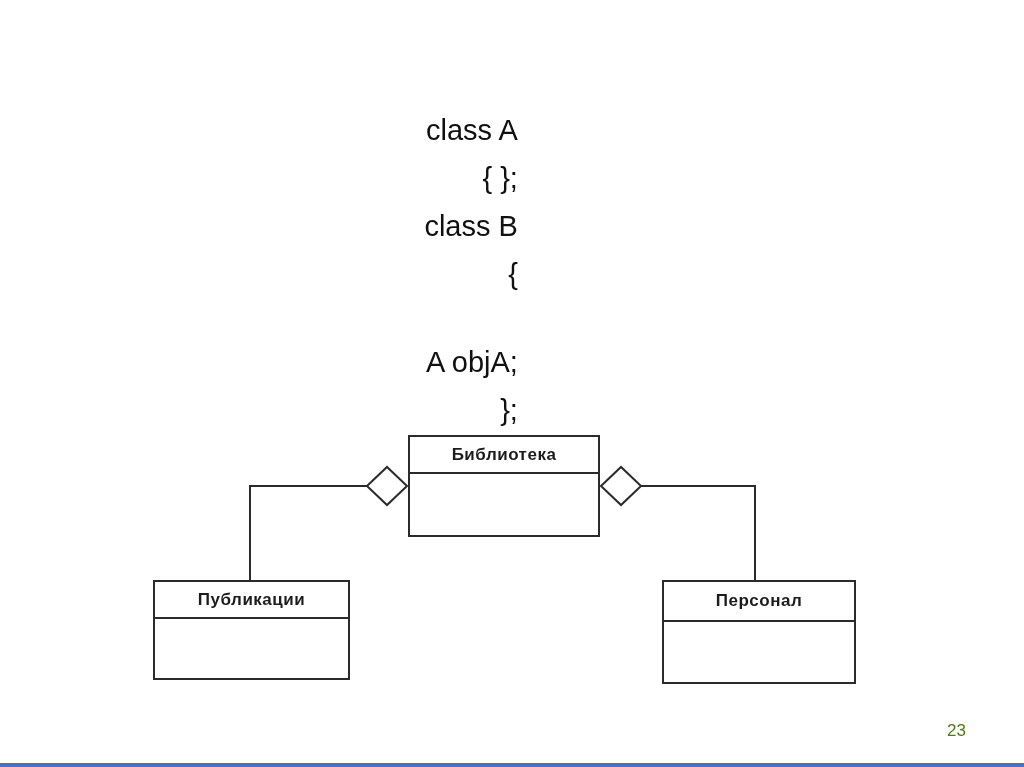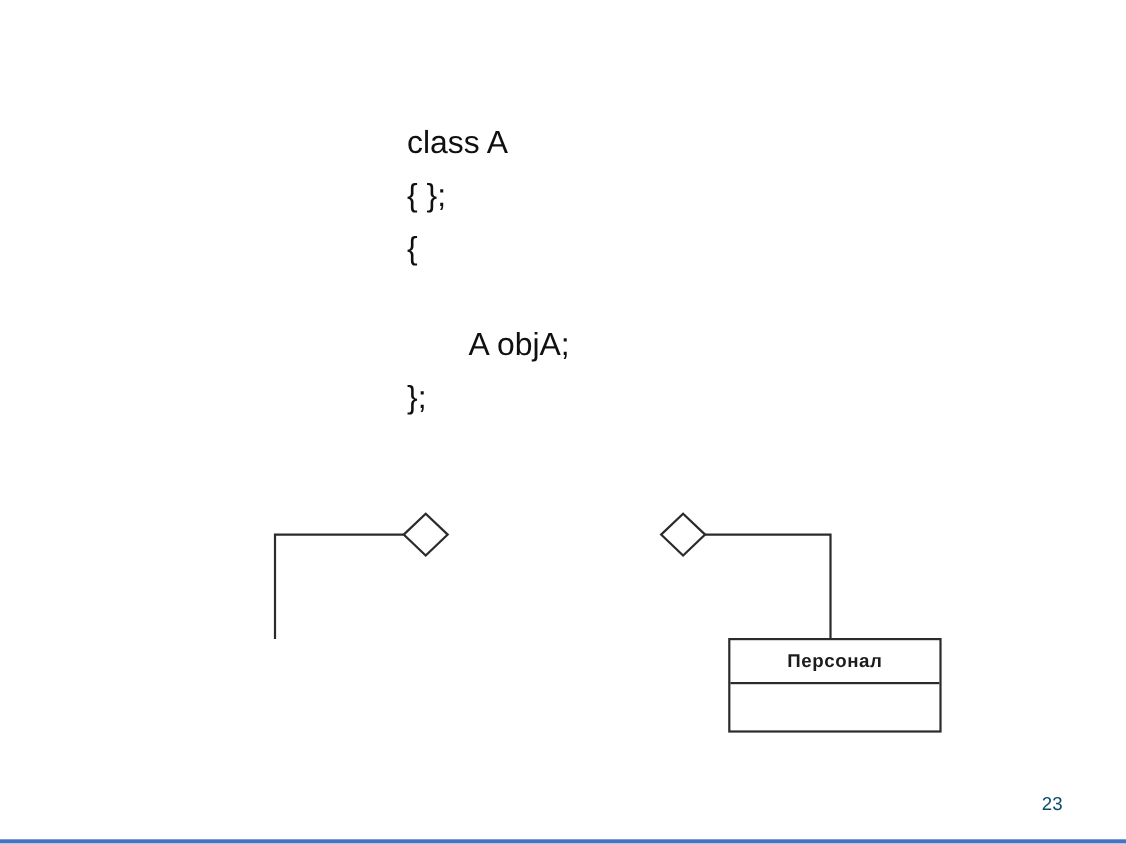--- a/index.html
+++ b/index.html
@@ -34,21 +34,21 @@
   
   .code-block {
     position: absolute;
     left: 370px;
     top: 106px;
     font-size: 29px;
     line-height: 48px;
     color: #101010;
     font-weight: 400;
   }
-  .code-line { white-space: pre; }
+  .code-line { white-space: pre; text-align: right; }
   .code-line.indented { padding-left: 56px; margin-top: 40px; }
 
   
   .uml-diagram { position: absolute; inset: 0; }
   .connector-layer { position: absolute; left: 0; top: 0; width: 1024px; height: 767px; }
   .uml-box {
     position: absolute;
     background: #ffffff;
     border: 2px solid #2b2b2b;
     box-sizing: border-box;
@@ -60,30 +60,30 @@
     border-bottom: 2px solid #2b2b2b;
     font-weight: 700;
     font-size: 17px;
     letter-spacing: 0.5px;
     color: #1c1c1c;
   }
   #box-library      { left: 408px; top: 435px; width: 192px; height: 102px; }
   #box-library .uml-box-title      { height: 35px; }
   #box-publications { left: 153px; top: 580px; width: 197px; height: 100px; }
   #box-publications .uml-box-title { height: 35px; }
-  #box-personnel    { left: 662px; top: 580px; width: 194px; height: 86px; text-align: center; }
+  #box-personnel    { left: 662px; top: 580px; width: 194px; height: 104px; text-align: center; }
   #box-personnel .uml-box-title    { height: 38px; }
 
   
   .page-number {
     position: absolute;
     top: 721px;
     right: 58px;
     font-size: 17px;
-    color: #0c4a6e;
+    color: #4d7c0f;
   }
 
   
   .bottom-accent-bar {
     position: absolute;
     left: 0;
     right: 0;
     bottom: 0;
     height: 4px;
     background: #4472C4;
@@ -91,35 +91,44 @@
 </style>
 </head>
 <body>
 
 <div class="slide">
 
 
   <div class="code-block">
     <div class="code-line">class A</div>
     <div class="code-line">{ };</div>
+    <div class="code-line">class B</div>
     <div class="code-line">{</div>
     <div class="code-line indented">A objA;</div>
     <div class="code-line">};</div>
   </div>
 
   <div class="uml-diagram">
 
     <svg class="connector-layer" viewBox="0 0 1024 767" xmlns="http://www.w3.org/2000/svg">
       <polyline points="367,486 250,486 250,581" fill="none" stroke="#2b2b2b" stroke-width="2"></polyline>
       <polyline points="641,486 755,486 755,581" fill="none" stroke="#2b2b2b" stroke-width="2"></polyline>
       <polygon points="367,486 387,467 407,486 387,505" fill="#ffffff" stroke="#2b2b2b" stroke-width="2"></polygon>
       <polygon points="601,486 621,467 641,486 621,505" fill="#ffffff" stroke="#2b2b2b" stroke-width="2"></polygon>
     </svg>
 
+    <div class="uml-box" id="box-library">
+      <div class="uml-box-title">Библиотека</div>
+      <div class="uml-box-body"></div>
+    </div>
 
+    <div class="uml-box" id="box-publications">
+      <div class="uml-box-title">Публикации</div>
+      <div class="uml-box-body"></div>
+    </div>
 
     <div class="uml-box" id="box-personnel">
       <div class="uml-box-title">Персонал</div>
       <div class="uml-box-body"></div>
     </div>
 
   </div>
 
   <div class="page-number">23</div>
 

